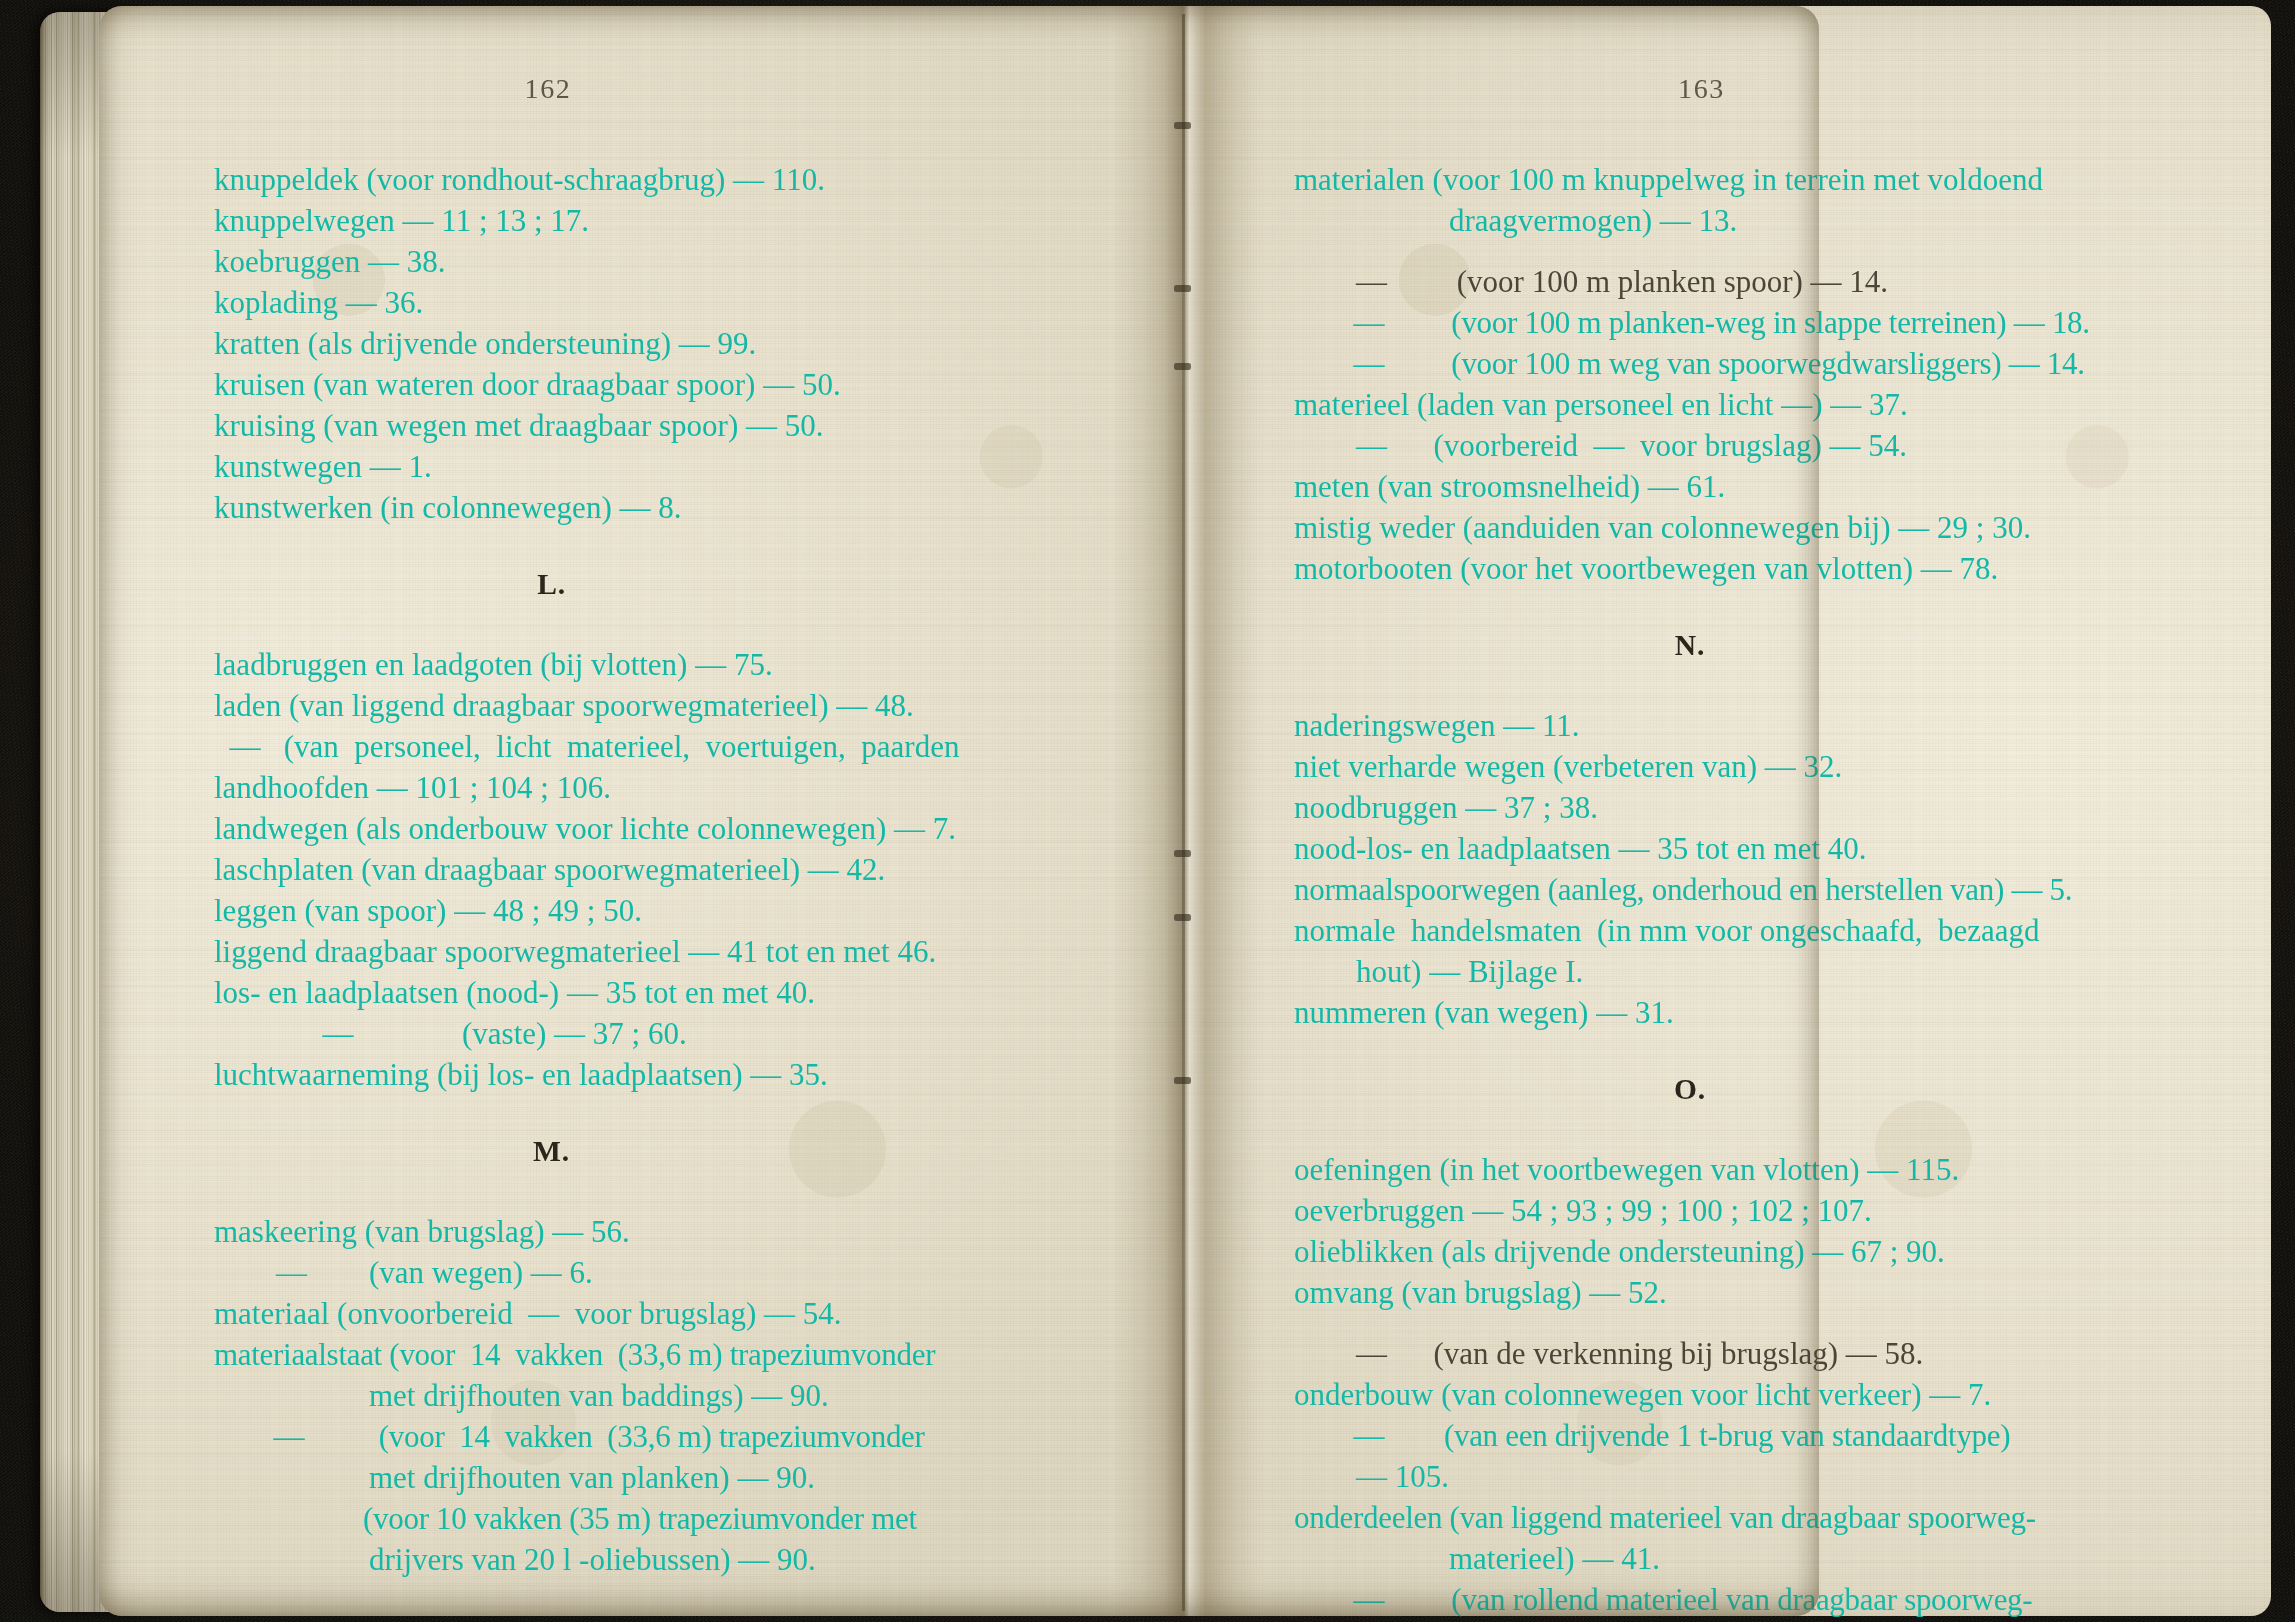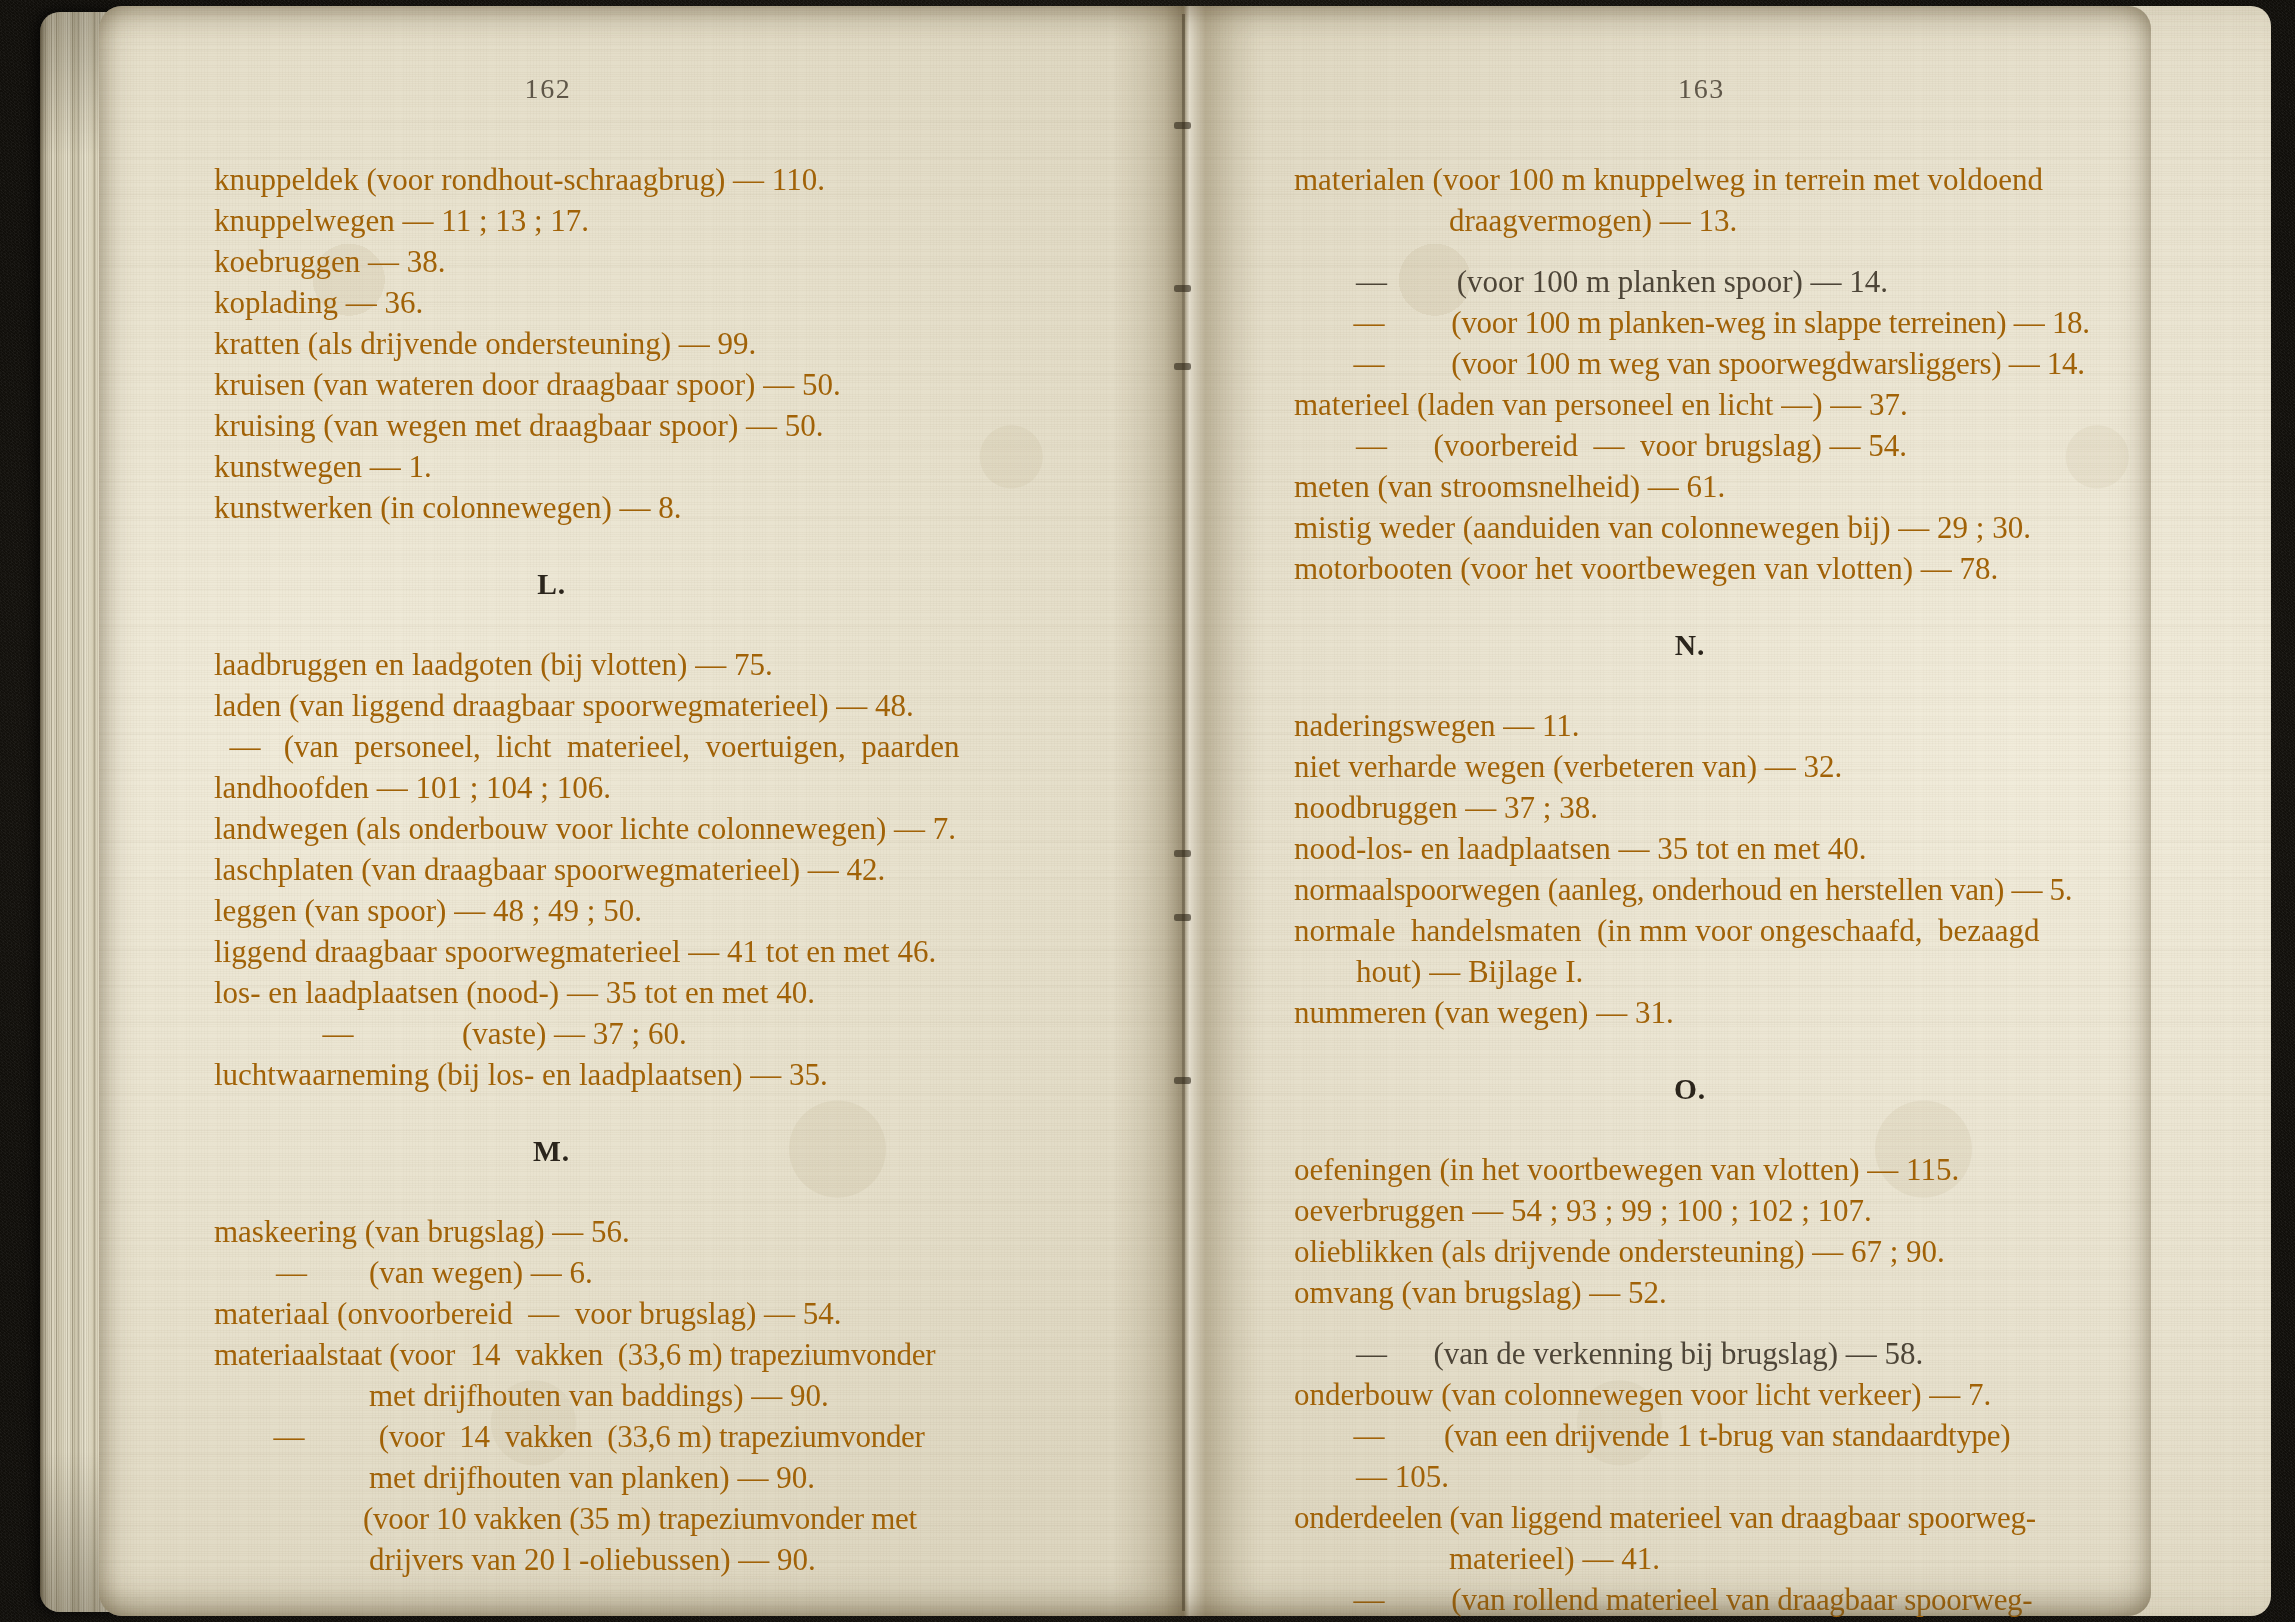--- a/index.html
+++ b/index.html
@@ -60,21 +60,21 @@
       repeating-linear-gradient(90deg, rgba(90,80,58,.30) 0 0.8px, rgba(0,0,0,0) 0.8px 5.4px),
       repeating-linear-gradient(90deg, rgba(120,108,80,.16) 0 0.8px, rgba(0,0,0,0) 0.8px 2.3px),
       linear-gradient(180deg, rgba(60,52,35,.30) 0%, rgba(0,0,0,0) 9%, rgba(0,0,0,0) 90%, rgba(60,52,35,.34) 100%);
   }
 
   
   #spread {
     position: absolute;
     left: 99px;
     top: 6.2px;
-    width: 2052px;
+    width: 1720px;
     height: 1610px;
   }
 
   .leaf {
     position: absolute;
     top: 0;
     height: 1610px;
     background: #ece7d5;
   }
   #leaf-left {
@@ -197,21 +197,21 @@
     padding-right: 202px;
   }
   #text-right .section-letter { padding-right: 116px; }
 
   .gap-before { margin-top: 36px; }
   .gap-after  { margin-bottom: 39px; }
 
   .entry {
     margin: 0;
     white-space: pre-wrap;
-    color: #a16207;
+    color: #14b8a6;
   }
   .entry.faint  { color: #443c2f; opacity: .94; margin-top: 20px; }
   .entry.tight  { letter-spacing: -0.3px; }
 
   
   #spread-shade {
     position: absolute;
     inset: 0;
     pointer-events: none;
     border-radius: 23px;

